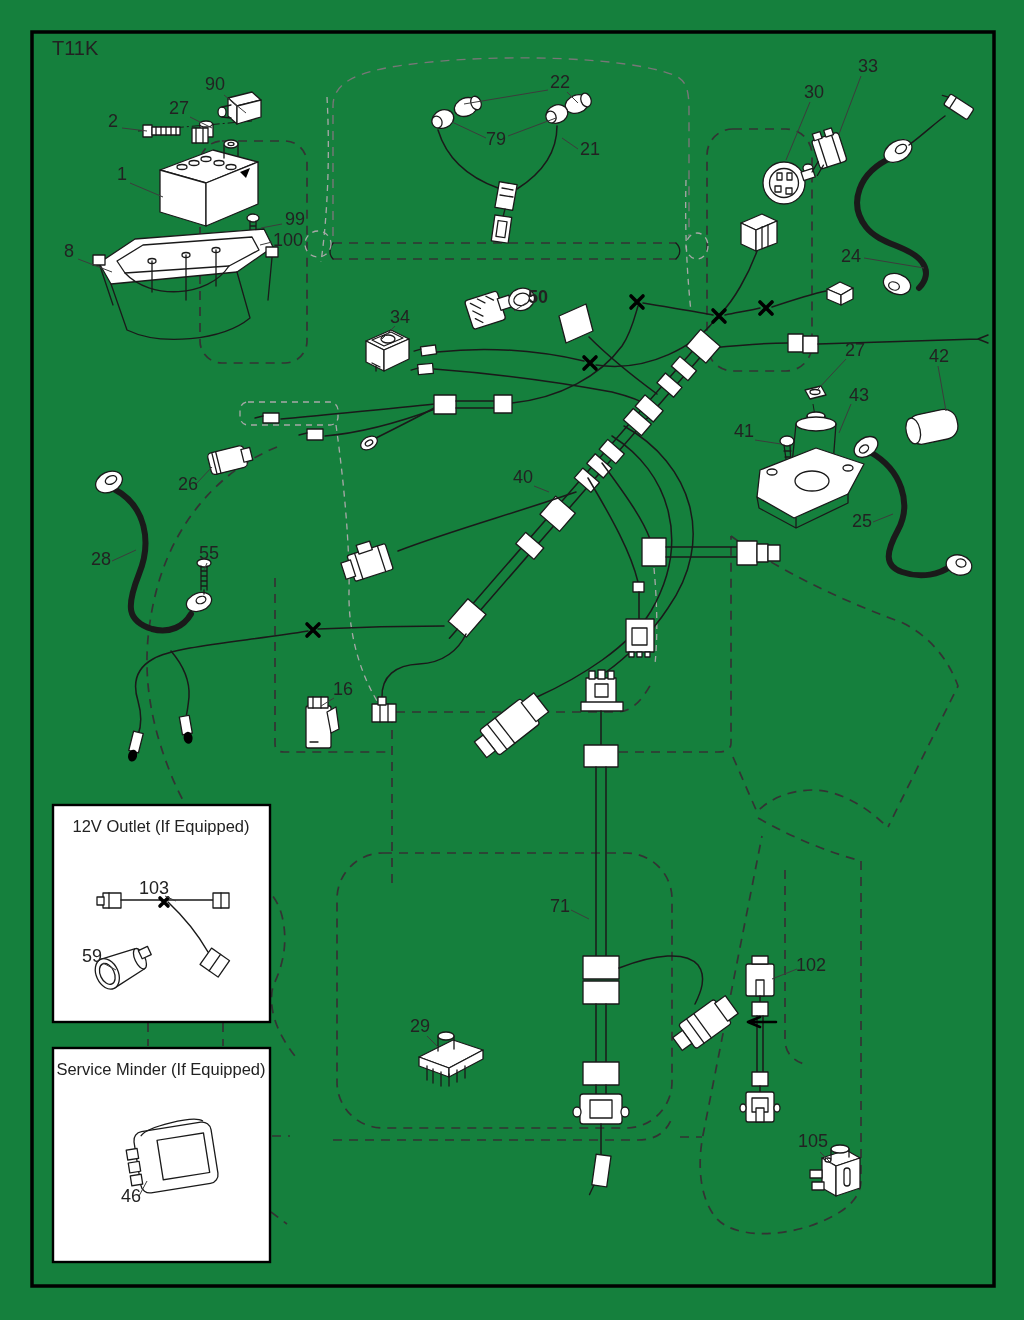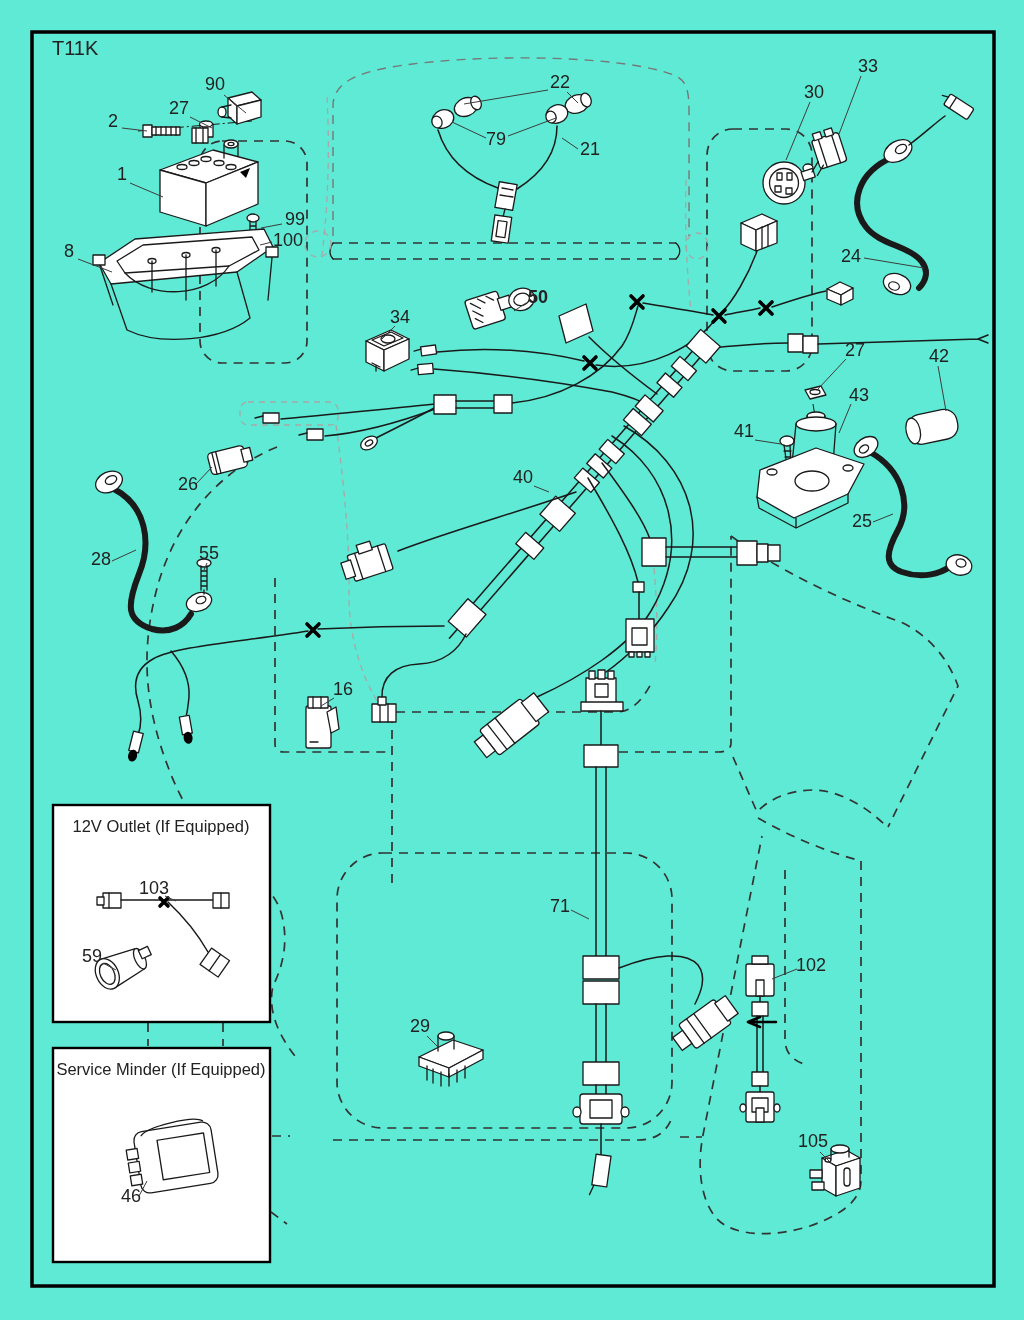--- a/index.html
+++ b/index.html
@@ -1,19 +1,19 @@
 <!DOCTYPE html>
 <html style="--line: #1a1a1a; --text: #222222; --dash: #333333; --ghost: #a8a8a8;"><head>
 <meta charset="utf-8">
 <style>
   :root{
     --line:#1a1a1a; --text:#222; --dash:#333; --ghost:#a8a8a8;
   }
   html,body{margin:0;padding:0;background:#fff;}
-  .page{position:relative;width:1024px;height:1320px;background:#5eead4;overflow:hidden;}
+  .page{position:relative;width:1024px;height:1320px;background:#15803d;overflow:hidden;}
   svg{position:absolute;left:0;top:0;}
   .ln{stroke:var(--line);stroke-width:1.3;fill:none;stroke-linecap:round;stroke-linejoin:round;}
   .fw{stroke:var(--line);stroke-width:1.3;fill:#fff;stroke-linejoin:round;}
   .w{stroke:var(--line);stroke-width:1.5;fill:none;stroke-linecap:round;}
   .cab{stroke:var(--line);stroke-width:6;fill:none;stroke-linecap:round;}
   .dash{stroke:var(--dash);stroke-width:1.7;fill:none;stroke-dasharray:9 7;stroke-linecap:butt;}
   .dashlt{stroke:#777;stroke-width:1.4;fill:none;stroke-dasharray:9 7;}
   .gdash{stroke:var(--ghost);stroke-width:1.3;fill:none;stroke-dasharray:6 5;}
   .ddot{stroke:var(--line);stroke-width:1;fill:none;stroke-dasharray:10 3 2 3;}
   .frame{stroke:#000;stroke-width:3.5;fill:none;}

